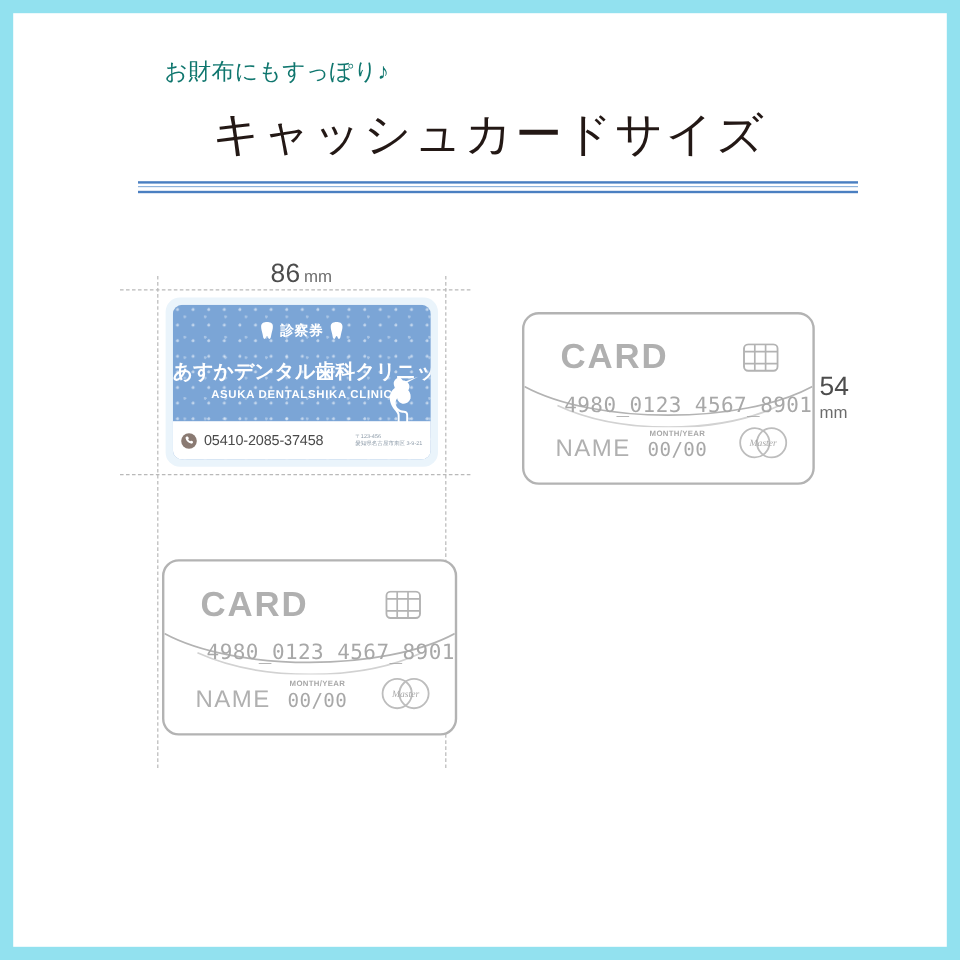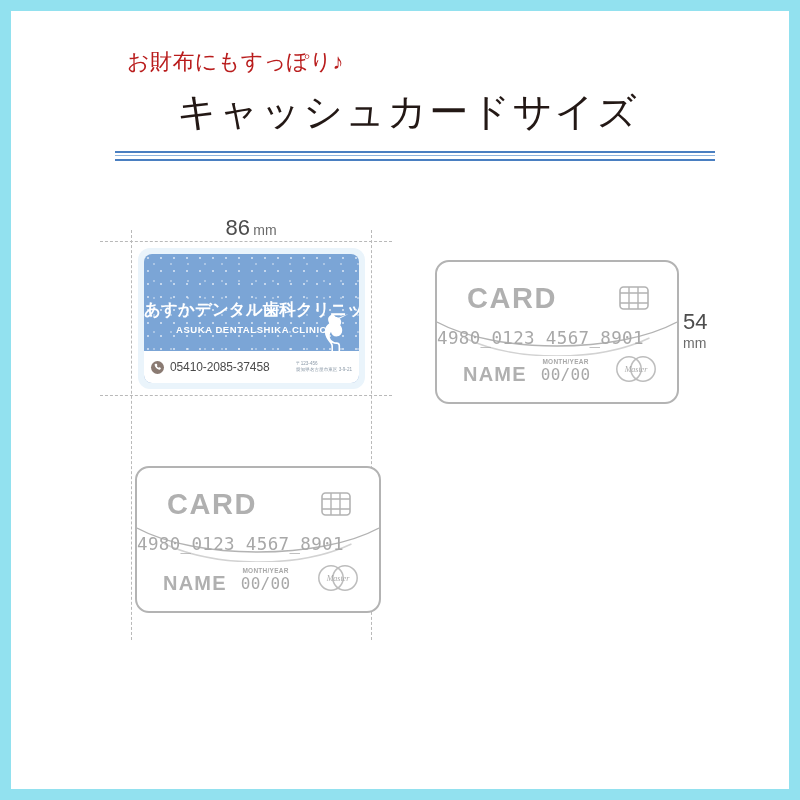--- a/index.html
+++ b/index.html
@@ -19,24 +19,24 @@
     width: 778px;
     height: 778px;
     background: #ffffff;
   }
 
   
   .header { position: absolute; left: 0; top: 0; width: 778px; }
 
   .kicker {
     position: absolute;
-    left: 116px;
+    left: 126px;
     top: 36px;
-    font-size: 22px;
-    color: #b91c1c;
+    font-size: 19px;
+    color: #0f766e;
     letter-spacing: .02em;
     white-space: nowrap;
   }
 
   .headline {
     position: absolute;
     left: 166px;
     top: 74px;
     font-size: 39px;
     color: #231815;
@@ -251,39 +251,39 @@
     left: 0; top: 58px;
     width: 100%; height: 36px;
     pointer-events: none;
   }
   .mc-swoosh svg { display: block; width: 100%; height: 100%; }
 
   .mc-number {
     position: absolute;
     left: 0; top: 66px;
     width: 100%;
-    text-align: left;
+    text-align: right;
     font-size: 17.5px;
     color: #a8a8a8;
     letter-spacing: .02em;
     white-space: nowrap;
     font-family: "DejaVu Sans Mono", "Liberation Mono", monospace;
   }
 
   .mc-bottom {
     position: absolute;
     left: 26px; bottom: 18px;
     right: 18px;
     display: flex;
     align-items: flex-end;
     gap: 14px;
   }
   .mc-name {
     font-size: 20px;
-    font-weight: 700;
+    font-weight: 400;
     color: #b0b0b0;
     letter-spacing: .06em;
     line-height: 1;
   }
   .mc-expiry { line-height: 1.15; text-align: center; }
   .mc-expiry .my-label {
     display: block;
     font-size: 6.5px;
     font-weight: 700;
     color: #a8a8a8;
@@ -355,20 +355,33 @@
     </div>
 
     <div class="label-54">
       <span class="num">54</span>
       <span class="unit">mm</span>
     </div>
 
     <div class="blue-card-outer">
       <div class="blue-card">
 
+        <div class="card-top-row">
+          <span class="tooth">
+            <svg viewBox="0 0 11 15" width="11" height="15">
+              <path d="M5.5 0.4C3.3 0.4 0.6 1 0.6 4.2c0 2.2 0.7 3.6 1.2 6.2 0.4 2.1 0.6 4.2 1.7 4.2 1.1 0 1.1-2.5 2-2.5s0.9 2.5 2 2.5c1.1 0 1.3-2.1 1.7-4.2 0.5-2.6 1.2-4 1.2-6.2C10.4 1 7.7 0.4 5.5 0.4z" fill="#ffffff"></path>
+            </svg>
+          </span>
+          <span class="shinsatsu">診察券</span>
+          <span class="tooth">
+            <svg viewBox="0 0 11 15" width="11" height="15">
+              <path d="M5.5 0.4C3.3 0.4 0.6 1 0.6 4.2c0 2.2 0.7 3.6 1.2 6.2 0.4 2.1 0.6 4.2 1.7 4.2 1.1 0 1.1-2.5 2-2.5s0.9 2.5 2 2.5c1.1 0 1.3-2.1 1.7-4.2 0.5-2.6 1.2-4 1.2-6.2C10.4 1 7.7 0.4 5.5 0.4z" fill="#ffffff"></path>
+            </svg>
+          </span>
+        </div>
 
         <div class="clinic-jp">あすかデンタル歯科クリニック</div>
         <div class="clinic-en">ASUKA  DENTALSHIKA  CLINIC</div>
 
         <div class="heron">
           <svg viewBox="0 0 36 46" width="36" height="46">
             <path d="M19.5 3.5c-3 0-5.4 2.2-5.4 5.1 0 1.6 0.6 2.7 1.3 3.6-2.6 1.6-4.6 4.4-4.6 8.4 0 4.6 2.4 7.9 4.6 10.6 1.1 1.4 2 2.6 2 4v8.6h1.6v-8.9c0-1.2-0.4-2.2-1.1-3.2 1.5 0.8 3.1 1.3 4.6 1.3 1.1 0 2 0.6 2 1.9v8.9h1.6v-9.3c0-2.2-1.6-3.2-3.4-3.2-3.4 0-7-2.4-7-6.6 0-1.5 0.5-2.8 1.3-3.8 0.5 2.6 2.6 4.6 5.4 4.6 3.4 0 5.8-2.7 5.8-6.2 0-2.1-0.8-3.9-2-5.1 0.6-0.9 1-1.9 1-3.1 0-2.9-2.4-5.1-5.4-5.1z" fill="#ffffff"></path>
             <path d="M22.6 7.4l11.8-4.4-11.2 5.9z" fill="#ffffff"></path>
             <path d="M16.6 40.6h8.4v1.4h-8.4z" fill="#ffffff"></path>
           </svg>

